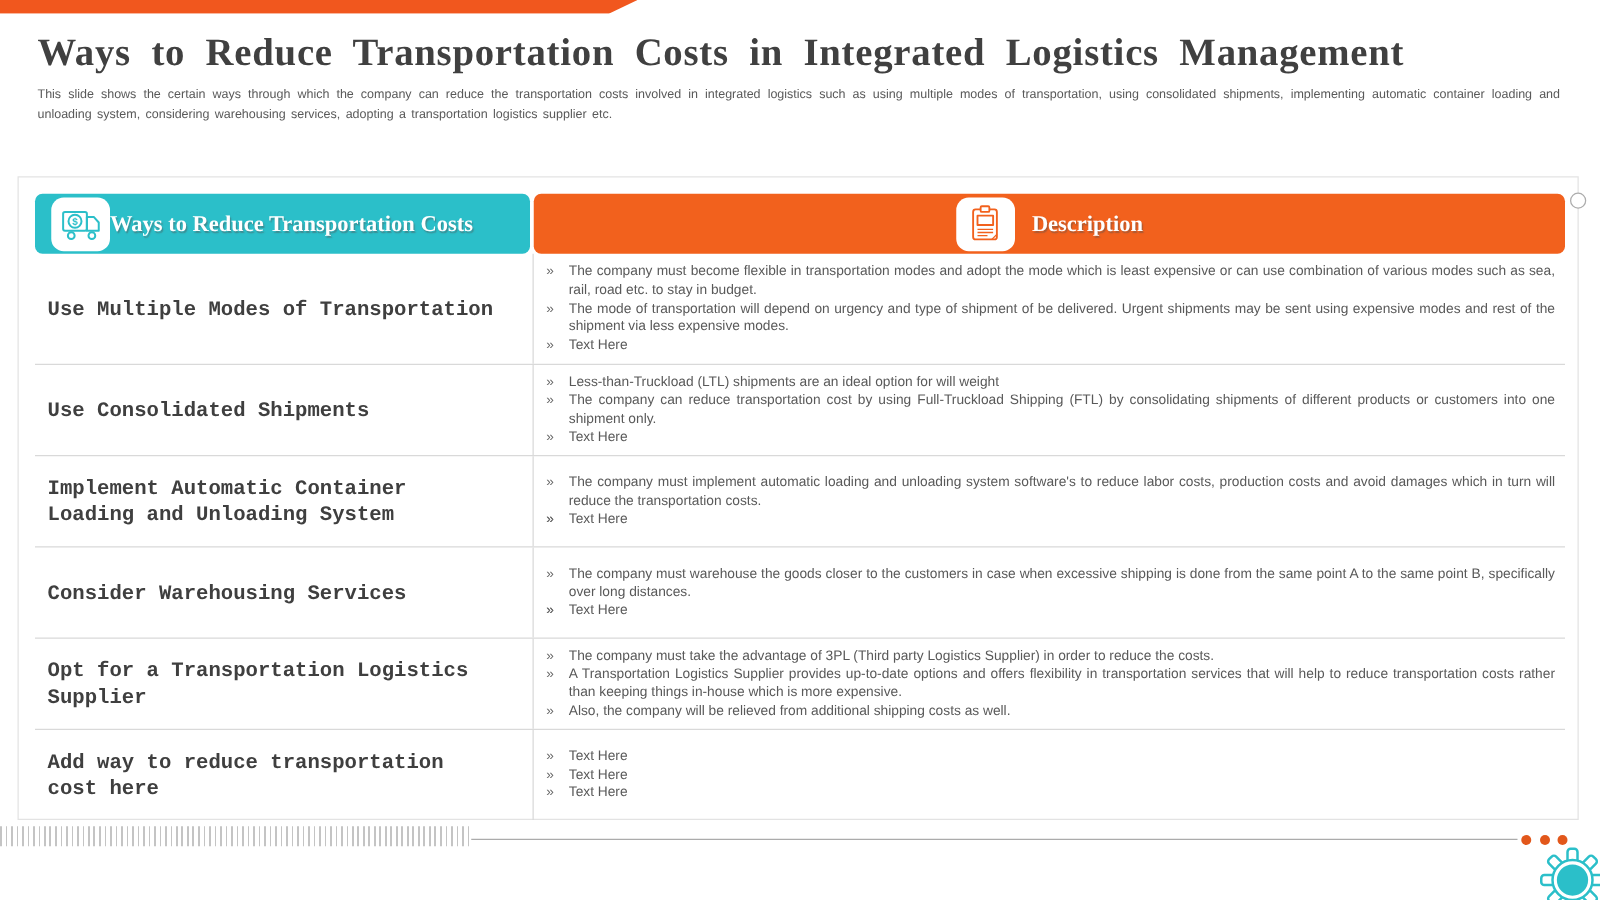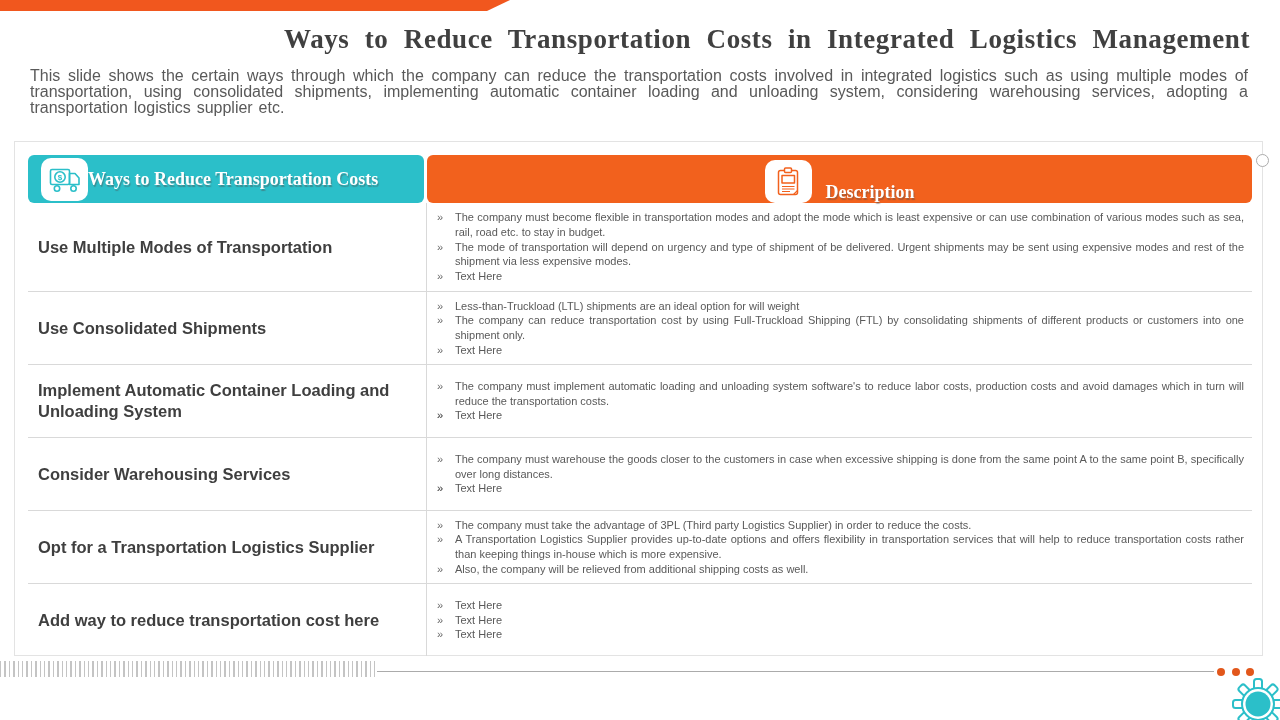--- a/index.html
+++ b/index.html
@@ -7,52 +7,52 @@
   body {
     position:relative; overflow:hidden; background:#ffffff;
     font-family:"Liberation Sans", sans-serif;
     --teal:#2BBFC9; --orange:#F2611D; --bar-orange:#F1571E; --dot-orange:#E2571B;
     --title-gray:#404040; --text-gray:#595959; --line-gray:#D9D9D9;
   }
   .top-bar { position:absolute; left:0; top:0; width:510px; height:11px;
     background:var(--bar-orange);
     clip-path:polygon(0 0, 510px 0, 487px 100%, 0 100%); }
   .title { position:absolute; left:30px; top:24px; width:1220px;
-    font-family:"Liberation Serif", serif; font-weight:bold; font-size:27px;
-    color:var(--title-gray); letter-spacing:0.6px; word-spacing:8px; white-space:nowrap;text-align:right; }
+    font-family:"Liberation Serif", serif; font-weight:bold; font-size:31px;
+    color:var(--title-gray); letter-spacing:0.6px; word-spacing:8px; white-space:nowrap; }
   .subtitle { position:absolute; left:30px; top:68px; width:1218px;
-    font-size:16px; line-height:16px; color:var(--text-gray);
+    font-size:10px; line-height:16px; color:var(--text-gray);
     text-align:justify; word-spacing:1.5px; }
   .frame { position:absolute; left:14px; top:141px; width:1249px; height:515px;
     border:1px solid #E3E3E3; background:transparent; }
   .handle-circle { position:absolute; left:1256px; top:154px; width:13px; height:13px;
     border:1.4px solid #ACACAC; border-radius:50%; background:#fff; }
 
   
   .thead { position:absolute; left:28px; top:155px; width:1224px; height:48px; display:flex; }
   .th { height:48px; border-radius:6px; position:relative; display:flex; align-items:center; }
   .th-left { width:396px; background:var(--teal); margin-right:3px; }
-  .th-right { flex:1; background:var(--orange); justify-content:center;align-items:flex-end; }
+  .th-right { flex:1; background:var(--orange); justify-content:center; }
   .icon-square { width:47px; height:43px; background:#fff; border-radius:10px;
     display:flex; align-items:center; justify-content:center; flex:0 0 auto; }
   .th-left .icon-square { margin-left:13px; }
   .th-right .icon-square { margin-right:14px; }
   .th-label { color:#fff; font-family:"Liberation Serif", serif; font-weight:bold;
     font-size:18px; text-shadow:1px 1.5px 1px rgba(80,80,80,0.45); }
   .th-left .th-label { flex:1; text-align:left; padding-right:10px; }
 
   
   .tbody { position:absolute; left:28px; top:203px; width:1224px; }
   .row { display:flex; border-bottom:1px solid var(--line-gray); }
   .row:nth-child(1) { min-height:89px; }
   .row:nth-child(2), .row:nth-child(3), .row:nth-child(4), .row:nth-child(5) { min-height:73px; }
   .row:nth-child(6) { min-height:72px; border-bottom:none; }
   .cell-left { width:399px; border-right:1px solid var(--line-gray);
     display:flex; align-items:center; padding:6px 30px 6px 10px; }
-  .way-title { font-family:Liberation Sans, sans-serif; font-weight:bold;
+  .way-title { font-family:Liberation Mono, monospace; font-weight:bold;
     font-size:16.5px; line-height:21px; color:#3F3F3F; }
   .cell-right { flex:1; display:flex; align-items:center; padding:5px 8px 5px 0; }
   .bullets { list-style:none; width:100%; }
   .bullets li { position:relative; padding-left:28px; font-size:11px; line-height:14.7px;
     color:var(--text-gray); text-align:justify; }
   .bullets .marker { position:absolute; left:10px; top:0; color:#6a6a6a; }
 
   
   .ticks { position:absolute; left:0; top:661px; width:377px; height:16px;
     background:repeating-linear-gradient(to right, #C4C4C4 0 1.4px, transparent 1.4px 4.4px); }

